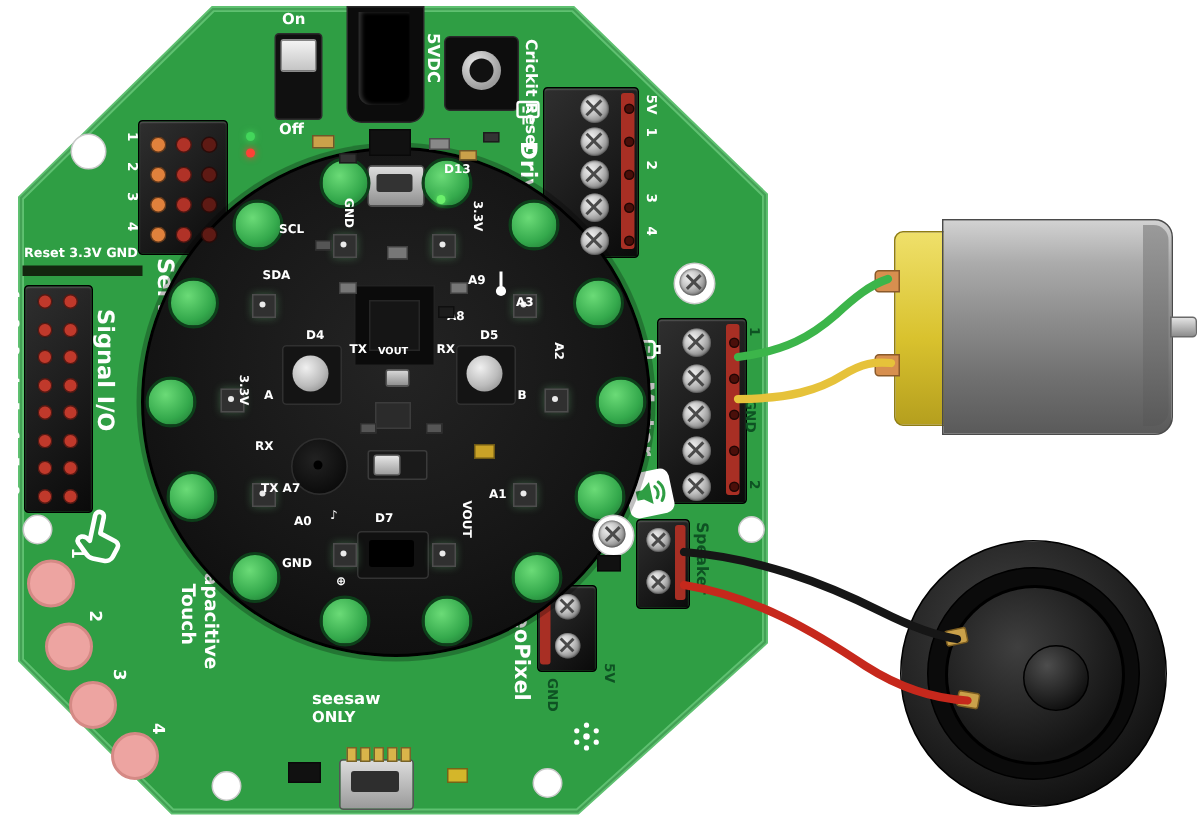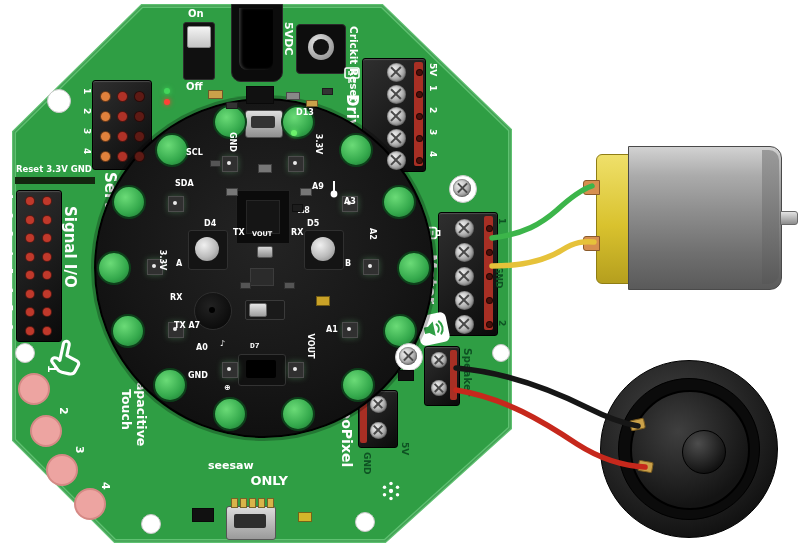--- a/index.html
+++ b/index.html
@@ -110,21 +110,21 @@
   <div class="abs" style="left:450px;top:350px;width:7px;height:50px;background:#a82f24;border-radius:2px"></div>
   <div class="iconbox" style="left:418px;top:314px;width:30px;height:30px;background:#fff;border-radius:6px;transform:rotate(-12deg)">
     <svg width="30" height="30" viewBox="0 0 24 24" style="display:block">
         <path d="M5 9.5h3.5l4.5-3.5v12l-4.5-3.5H5z" fill="#2f9e44"></path>
         <path d="M15.5 9a4.5 4.5 0 0 1 0 6 M17.8 7a7.5 7.5 0 0 1 0 10" stroke="#2f9e44" fill="none" stroke-width="1.6" stroke-linecap="round"></path>
       </svg>
   </div>
   <div class="lbl v dg" style="left:462px;top:348px;font-size:10.5px">Speaker</div>
 
   <div class="lbl" style="left:208px;top:460px;width:80px;text-align:left;font-size:11px">seesaw</div>
-  <div class="lbl" style="left:208px;top:474px;width:80px;text-align:right;font-size:13px">ONLY</div>
+  <div class="lbl" style="left:208px;top:474px;width:80px;text-align:left;font-size:10px">ONLY</div>
   <div class="abs" style="left:226px;top:506px;width:48px;height:32px;background:linear-gradient(180deg,#dcdcdc,#9a9a9a);border:1px solid #555;border-radius:3px"></div>
   <div class="abs" style="left:234px;top:514px;width:32px;height:14px;background:#2e2e2e;border-radius:2px"></div>
 
   <div class="abs" style="left:94px;top:98px;width:336px;height:336px;border-radius:50%;border:2px solid #000;
               background:radial-gradient(circle at 50% 42%,#242424 0%,#161616 55%,#090909 100%);
               box-shadow:0 0 0 3px rgba(0,0,0,.25)"></div>
   <div class="abs" style="left:245px;top:110px;width:36px;height:26px;background:linear-gradient(180deg,#dedede,#8f8f8f);border:1px solid #4f4f4f;border-radius:3px"></div>
   <div class="abs" style="left:251px;top:116px;width:24px;height:12px;background:#333;border-radius:2px"></div>
   <div class="abs" style="left:236px;top:190px;width:52px;height:52px;background:#0b0b0b;border:1px solid #222"></div>
   <div class="abs" style="left:246px;top:200px;width:32px;height:32px;background:#151515;border:1px solid #262626"></div>
@@ -272,33 +272,33 @@
     <div class="lbl v" style="left: 74px; top: 446px; font-size: 11px;">3</div>
     <div class="lbl v" style="left: 100px; top: 482px; font-size: 11px;">4</div>
     <div class="lbl" style="left: 296px; top: 109px; font-size: 8px;">D13</div>
     <div class="lbl" style="left: 222px; top: 138px; font-size: 8px; transform: rotate(90deg);">GND</div>
     <div class="lbl" style="left: 308px; top: 140px; font-size: 8px; transform: rotate(90deg);">3.3V</div>
     <div class="lbl" style="left: 186px; top: 149px; font-size: 8px;">SCL</div>
     <div class="lbl" style="left: 175px; top: 180px; font-size: 8px;">SDA</div>
     <div class="lbl" style="left: 312px; top: 183px; font-size: 8px;">A9</div>
     <div class="lbl" style="left: 298px; top: 207px; font-size: 8px;">A8</div>
     <div class="lbl" style="left: 204px; top: 220px; font-size: 8px;">D4</div>
-    <div class="lbl" style="left: 307px; top: 220px; font-size: 8px;">D5</div>
+    <div class="lbl" style="left: 320px; top: 220px; font-size: 8px;">D5</div>
     <div class="lbl" style="left: 233px; top: 229px; font-size: 8px;">TX</div>
     <div class="lbl" style="left: 252px; top: 231px; font-size: 6.5px;">VOUT</div>
     <div class="lbl" style="left: 291px; top: 229px; font-size: 8px;">RX</div>
     <div class="lbl" style="left: 176px; top: 260px; font-size: 8px;">A</div>
     <div class="lbl" style="left: 345px; top: 260px; font-size: 8px;">B</div>
     <div class="lbl" style="left: 152px; top: 256px; font-size: 8px; transform: rotate(90deg);">3.3V</div>
     <div class="lbl" style="left: 170px; top: 294px; font-size: 8px;">RX</div>
     <div class="lbl" style="left: 174px; top: 322px; font-size: 8px;">TX A7</div>
     <div class="lbl" style="left: 196px; top: 344px; font-size: 8px;">A0</div>
     <div class="lbl" style="left: 220px; top: 340px; font-size: 8px;">♪</div>
     <div class="lbl" style="left: 188px; top: 372px; font-size: 8px;">GND</div>
-    <div class="lbl" style="left: 250px; top: 342px; font-size: 8px; font-family: Liberation Mono, monospace;">D7</div>
+    <div class="lbl" style="left: 250px; top: 342px; font-size: 8px;">D7</div>
     <div class="lbl" style="left: 298px; top: 342px; font-size: 8px; transform: rotate(90deg);">VOUT</div>
     <div class="lbl" style="left: 224px; top: 384px; font-size: 8px;">⊕</div>
     <div class="lbl" style="left: 326px; top: 326px; font-size: 8px;">A1</div>
     <div class="lbl" style="left: 366px; top: 230px; font-size: 8px; transform: rotate(90deg);">A2</div>
     <div class="lbl" style="left: 344px; top: 198px; font-size: 8px;">A3</div>
     <div class="hole" style="left: 47px; top: 89px; width: 22px; height: 22px;"></div>
     <div class="hole" style="left: 141px; top: 514px; width: 18px; height: 18px;"></div>
     <div class="hole" style="left: 355px; top: 512px; width: 18px; height: 18px;"></div>
     <div class="hole" style="left: 15px; top: 343px; width: 18px; height: 18px;"></div>
     <div class="hole" style="left: 492px; top: 344px; width: 16px; height: 16px;"></div>

